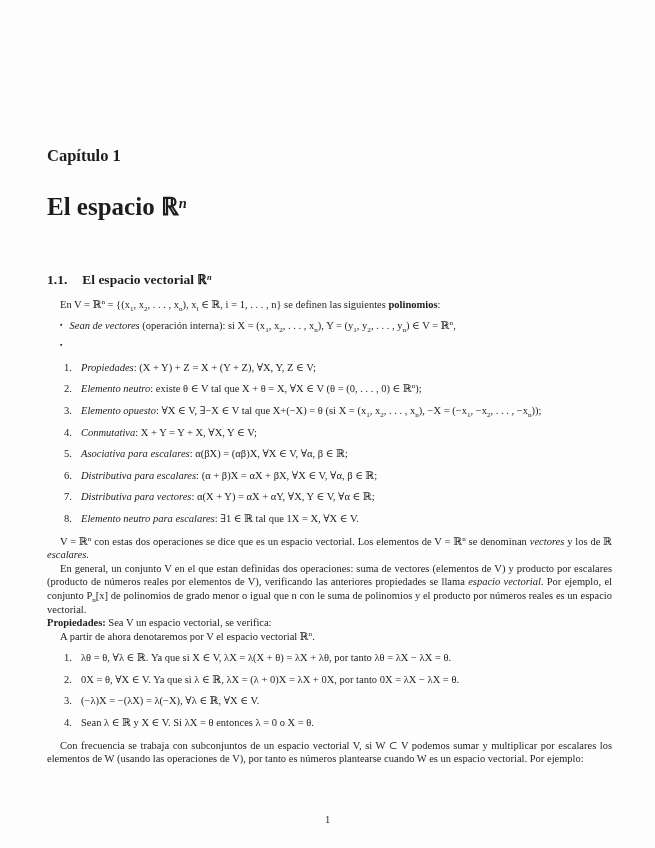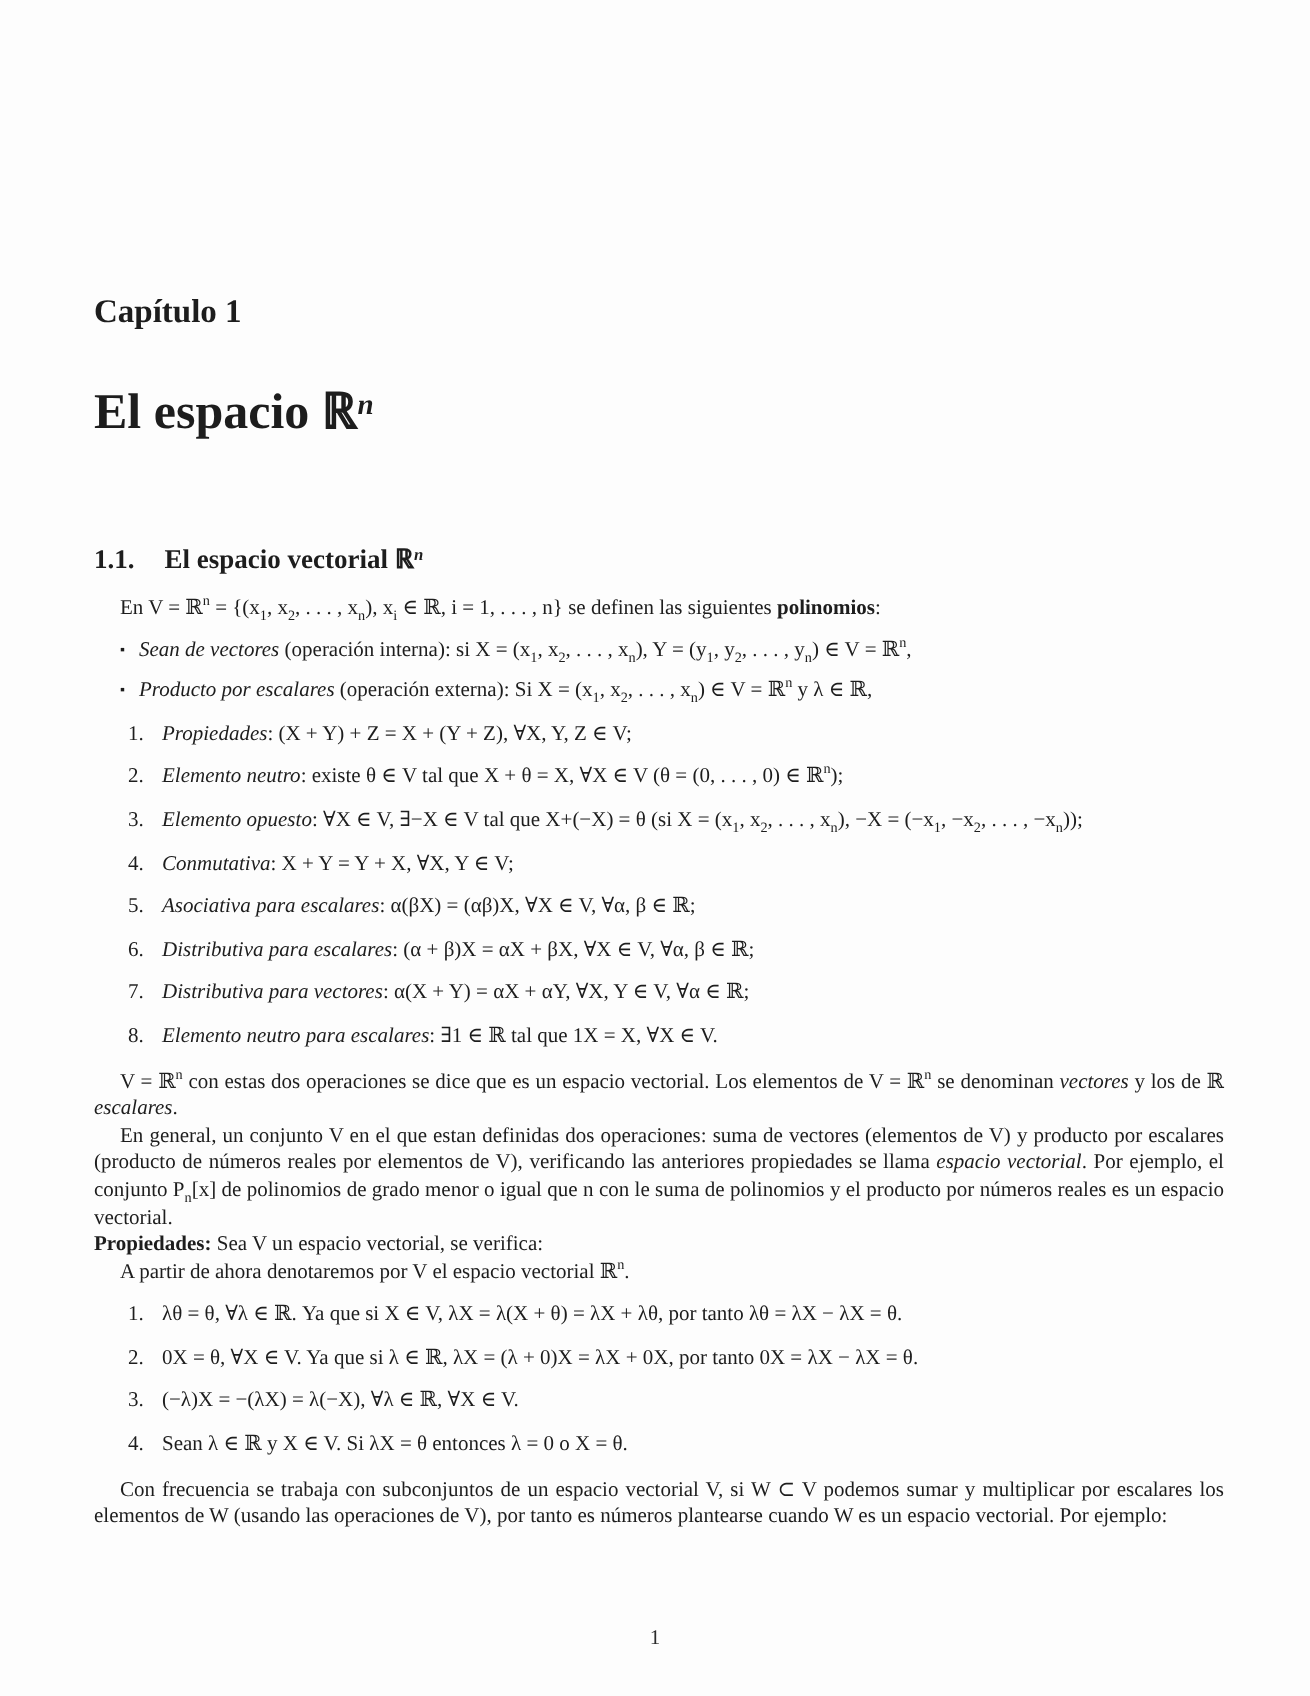--- a/index.html
+++ b/index.html
@@ -74,21 +74,20 @@
 
   <p class="para indent">En V = ℝ<sup>n</sup> = {(x<sub>1</sub>, x<sub>2</sub>, . . . , x<sub>n</sub>), x<sub>i</sub> ∈ ℝ, i = 1, . . . , n} se definen las siguientes <b>polinomios</b>:</p>
 
   <div class="bullet-item">
     <span class="marker">▪</span>
     <span class="itext"><i>Sean de vectores</i> (operación interna): si X = (x<sub>1</sub>, x<sub>2</sub>, . . . , x<sub>n</sub>), Y = (y<sub>1</sub>, y<sub>2</sub>, . . . , y<sub>n</sub>) ∈ V = ℝ<sup>n</sup>,</span>
   </div>
 
   <div class="bullet-item">
     <span class="marker">▪</span>
-    <span class="itext"><i>Producto por escalares</i> (operación externa): Si X = (x<sub>1</sub>, x<sub>2</sub>, . . . , x<sub>n</sub>) ∈ V = ℝ<sup>n</sup> y λ ∈ ℝ,</span>
   </div>
 
 
   <div class="olist">
     <div class="oitem">
       <span class="num">1.</span>
       <span class="itext"><i>Propiedades</i>: (X + Y) + Z = X + (Y + Z), ∀X, Y, Z ∈ V;</span>
     </div>
     <div class="oitem">
       <span class="num">2.</span>

